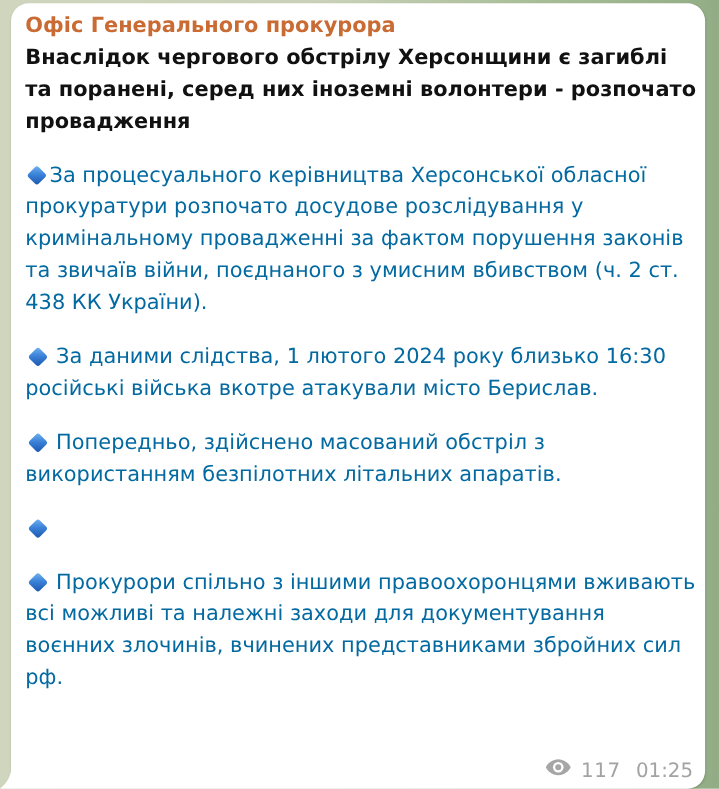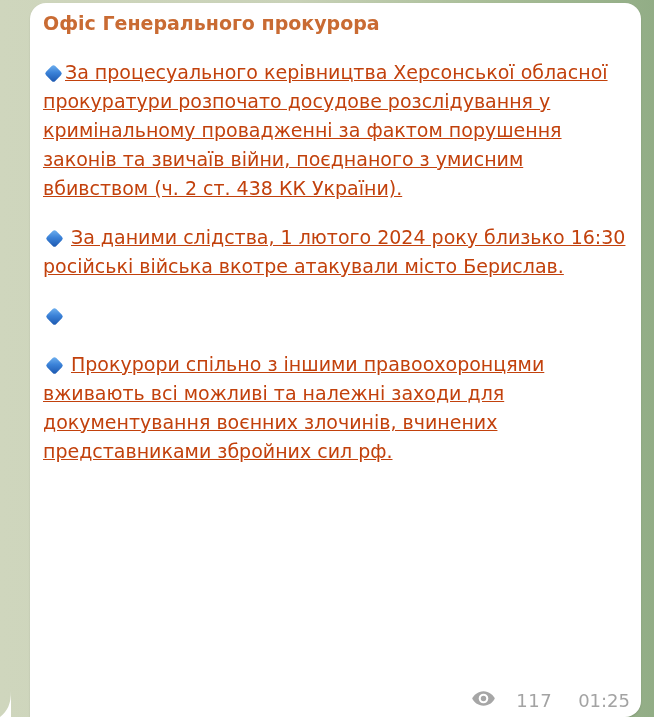--- a/index.html
+++ b/index.html
@@ -16,21 +16,20 @@
   }
 
   .bubble {
     position: absolute;
     left: 10px; right: 13px; top: 3px; bottom: 0;
     background: #ffffff;
     border-radius: 16px 16px 16px 0;
     padding: 6px 8px 30px 13px;
     box-sizing: border-box;
     box-shadow: 0 1px 2px rgba(0,0,0,0.12);
-    margin-left: 20px;
   }
 
   
   .bubble-tail {
     position: absolute;
     left: 0; bottom: 0;
     width: 11px; height: 26px;
   }
 
   .channel-name {
@@ -43,65 +42,66 @@
 
   .post-title {
     color: #111111;
     font-weight: bold;
     font-size: 19px;
     line-height: 29px;
   }
 
   .post-body p {
     margin: 20px 0 0 0;
-    color: #c2410c;
+    color: #0369a1;
     font-size: 19px;
     line-height: 29px;
-    text-decoration: underline;
   }
 
   .diamond {
     display: inline-block;
     width: 13px; height: 13px;
     background: linear-gradient(135deg, #73b4f1 0%, #3b82d8 45%, #1a55ad 100%);
     transform: rotate(45deg);
     border-radius: 2.5px;
     margin: 0 10px 0 5px;
     vertical-align: -1px;
   }
   .diamond.tight { margin-right: 5px; margin-left: 4px; }
 
   .meta {
     position: absolute;
     right: 11px; bottom: 5px;
     display: flex;
     align-items: flex-end;
-    gap: 20px;
+    gap: 8px;
     color: #a3a3a3;
     font-size: 18px;
     line-height: 22px;
   }
   .meta .views-count { letter-spacing: 0.5px; }
   .meta .eye { display: inline-block; margin-right: 0px; }
   .meta .time { margin-left: 6px; }
 </style>
 </head>
 <body>
 
 <div class="chat-bg"></div>
 
 <div class="bubble">
   <div class="channel-name">Офіс Генерального прокурора</div>
+  <div class="post-title">Внаслідок чергового обстрілу Херсонщини є загиблі та поранені, серед них іноземні волонтери - розпочато провадження</div>
 
   <div class="post-body">
 
       <p><span class="diamond tight"></span><span>За процесуального керівництва Херсонської обласної прокуратури розпочато досудове розслідування у кримінальному провадженні за фактом порушення законів та звичаїв війни, поєднаного з умисним вбивством (ч. 2 ст. 438 КК України).</span></p>
 
       <p><span class="diamond"></span><span>За даними слідства, 1 лютого 2024 року близько 16:30 російські війська вкотре атакували місто Берислав.</span></p>
 
+      <p><span class="diamond"></span><span>Попередньо, здійснено масований обстріл з використанням безпілотних літальних апаратів.</span></p>
 
 
       <p><span class="diamond"></span></p>
 
       <p><span class="diamond"></span><span>Прокурори спільно з іншими правоохоронцями вживають всі можливі та належні заходи для документування воєнних злочинів, вчинених представниками збройних сил рф.</span></p>
     </div>
 
   <div class="meta">
     <span class="eye">
       <svg width="25" height="17" viewBox="0 0 25 17">

